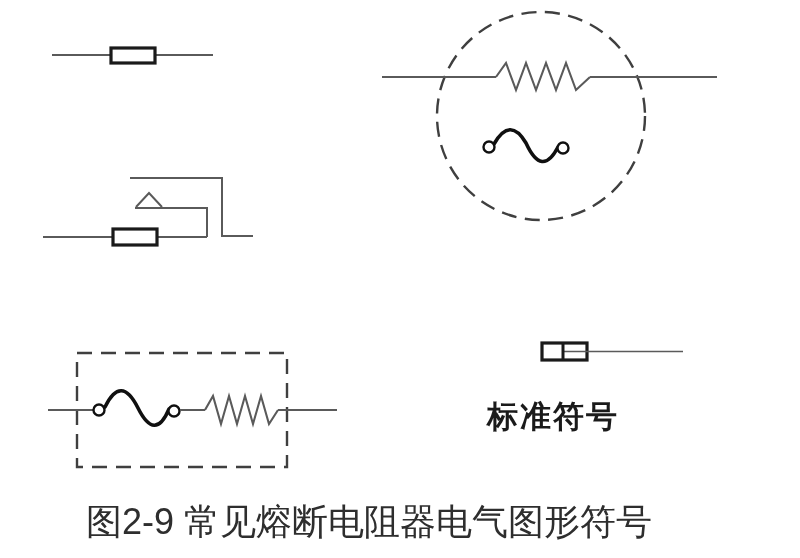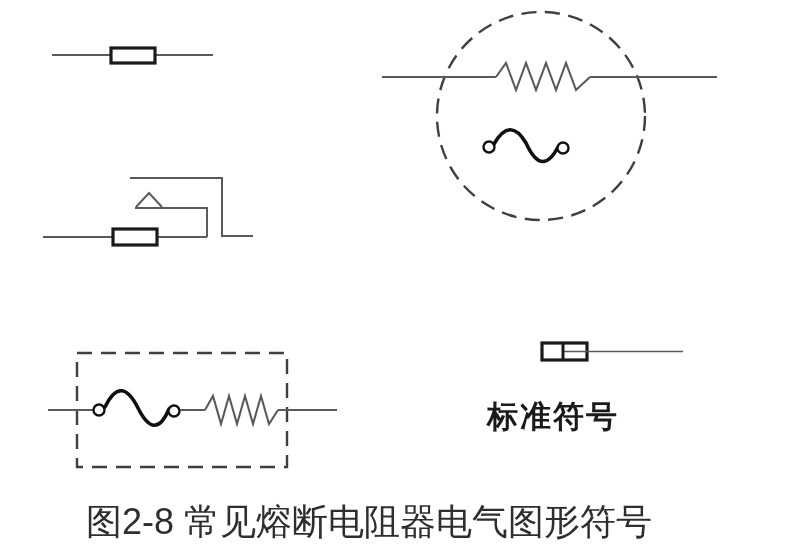--- a/index.html
+++ b/index.html
@@ -135,14 +135,14 @@
 
     <g>
       <rect class="boldrect" x="542" y="343" width="45" height="17"></rect>
       <line class="ln-fine" x1="563" y1="351.5" x2="683" y2="351.5"></line>
       <line class="boldline" x1="563" y1="343" x2="563" y2="360"></line>
     </g>
   </svg>
 
   <div class="std-label">标准符号</div>
 
-  <div class="caption">图2-8 常见熔断电阻器电气图形符号</div>
+  <div class="caption">图2-9 常见熔断电阻器电气图形符号</div>
 </div>
 
 </body></html>

